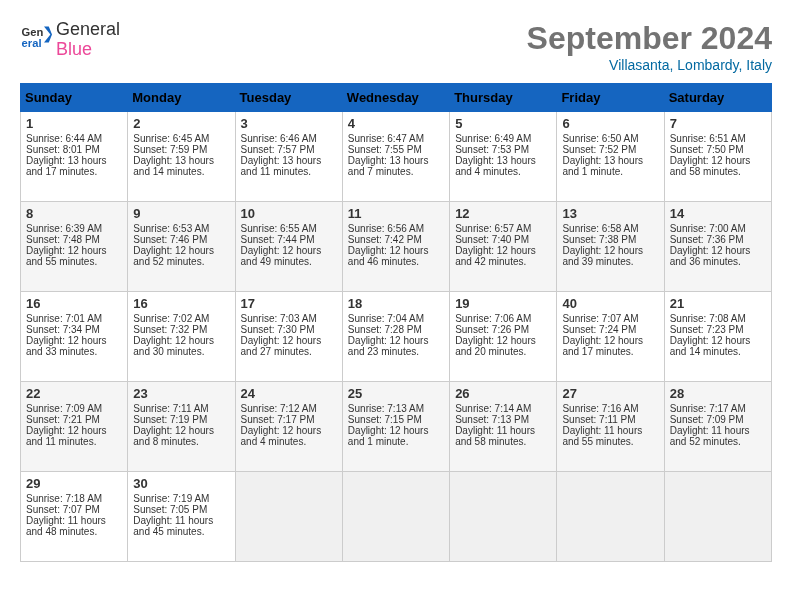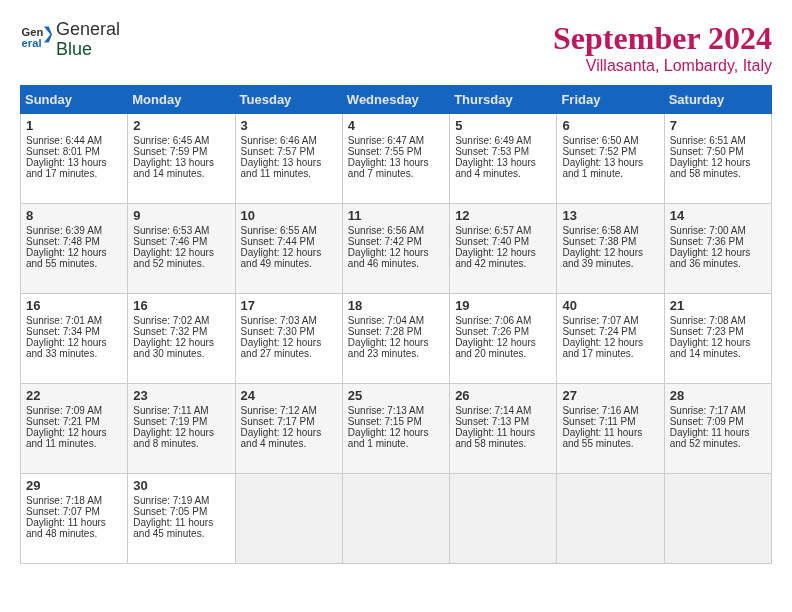--- a/index.html
+++ b/index.html
@@ -32,35 +32,34 @@
     .logo-icon {
       width: 32px;
       height: 32px;
     }
     .title-block {
       text-align: right;
     }
     .month-title {
       font-size: 32px;
       font-weight: bold;
-      color: #be185d;
-      font-family: Liberation Serif, serif;
+      color: #737373;
     }
     .location {
-      font-size: 16px;
-      color: #be185d;
+      font-size: 14px;
+      color: #0369a1;
     }
     table {
       width: 100%;
       border-collapse: collapse;
       table-layout: fixed;
     }
     thead tr {
       background: #1565c0;
-      color: #e5e5e5;
+      color: #000000;
     }
     thead th {
       padding: 6px 4px;
       font-size: 13px;
       font-weight: bold;
       text-align: left;
       border: 1px solid #1565c0;
     }
     tbody tr {
       vertical-align: top;
@@ -93,21 +92,21 @@
 
 <div class="header">
   <div class="logo">
     <svg class="logo-icon" viewBox="0 0 40 40">
       <text x="2" y="20" font-size="14" font-weight="bold" fill="#333">Gen</text>
       <text x="2" y="34" font-size="14" font-weight="bold" fill="#1565c0">eral</text>
       <polygon points="30,8 38,18 30,28 36,28 40,18 36,8" fill="#1565c0"></polygon>
     </svg>
     <div class="logo-text">
       <span>General</span>
-      <span style="color:#14532d;">Blue</span>
+      <span style="color:#ec4899;">Blue</span>
     </div>
   </div>
   <div class="title-block">
     <div class="month-title">September 2024</div>
     <div class="location">Villasanta, Lombardy, Italy</div>
   </div>
 </div>
 
 <table>
   <thead>

